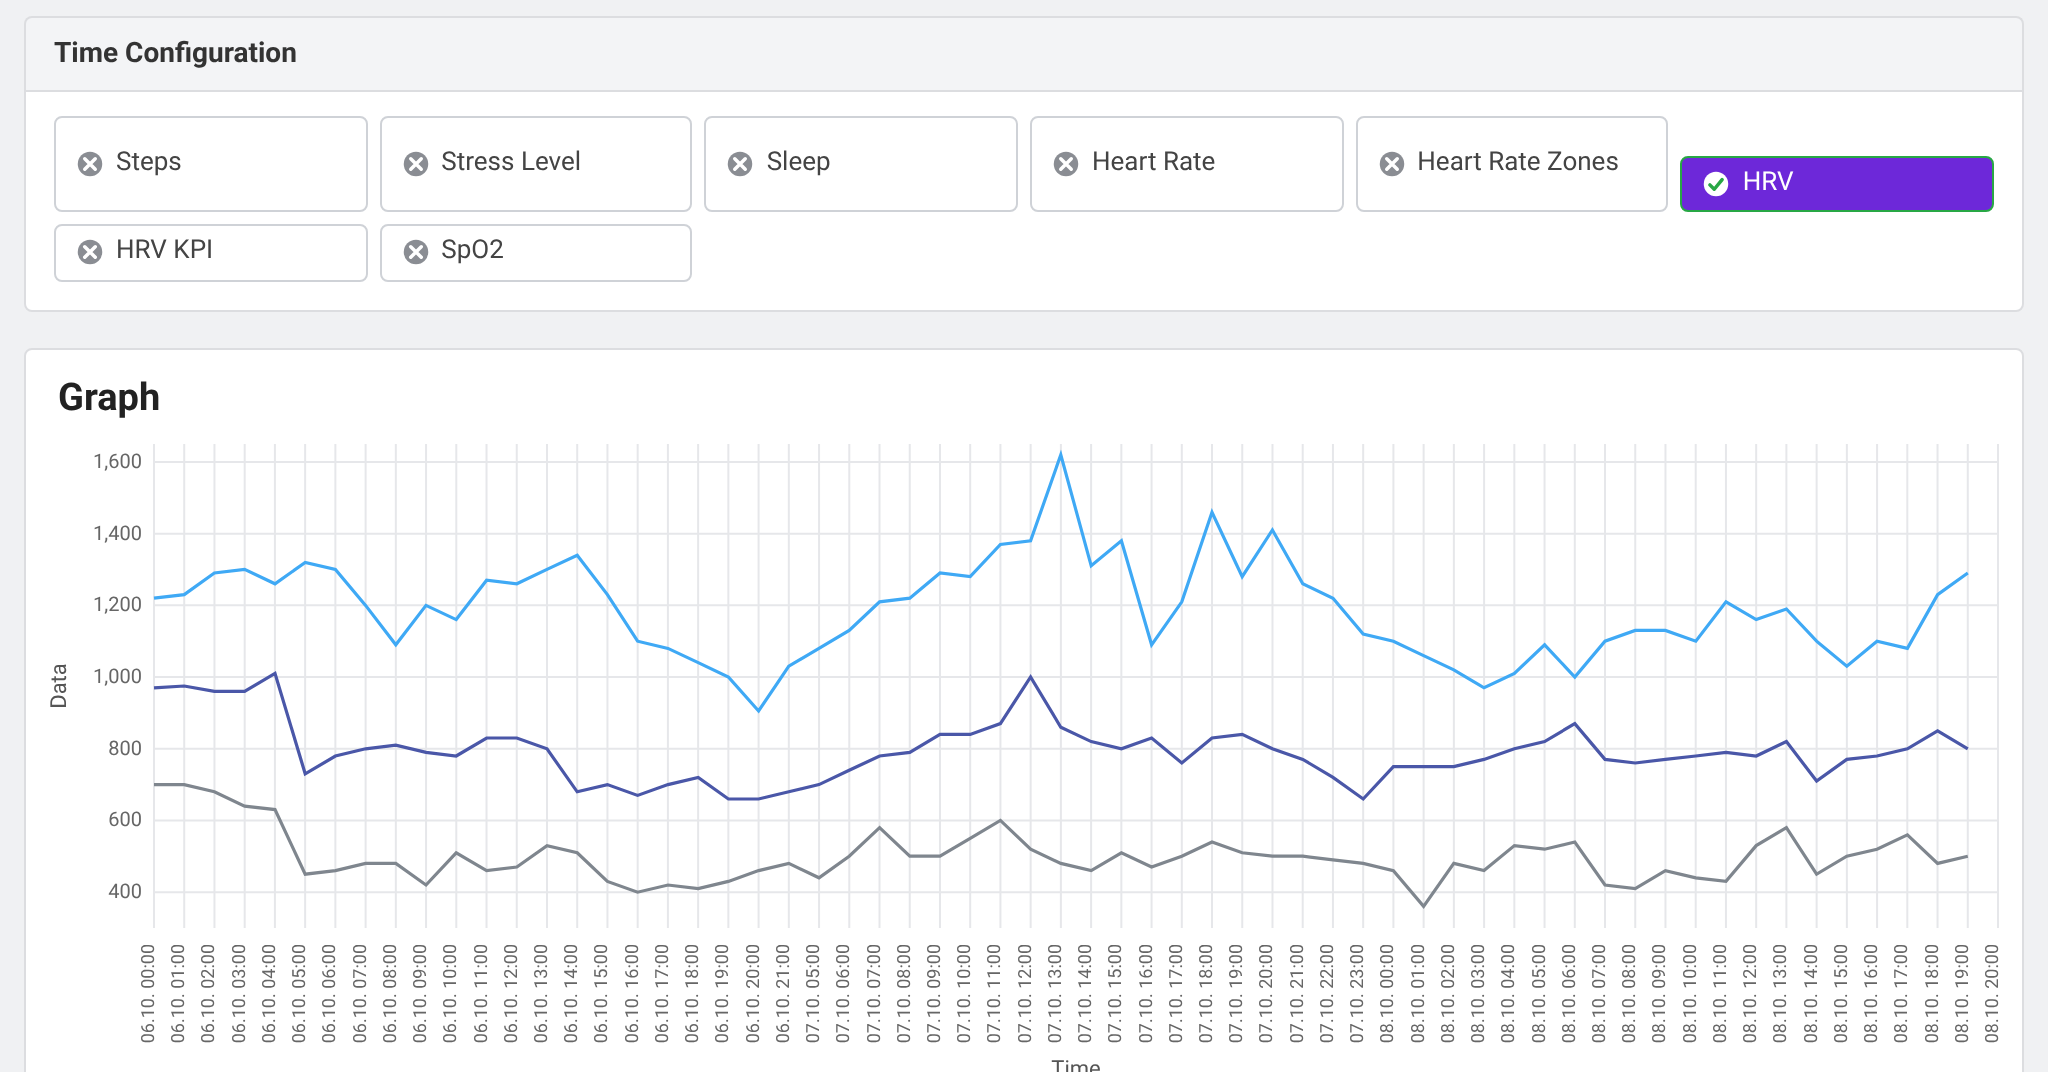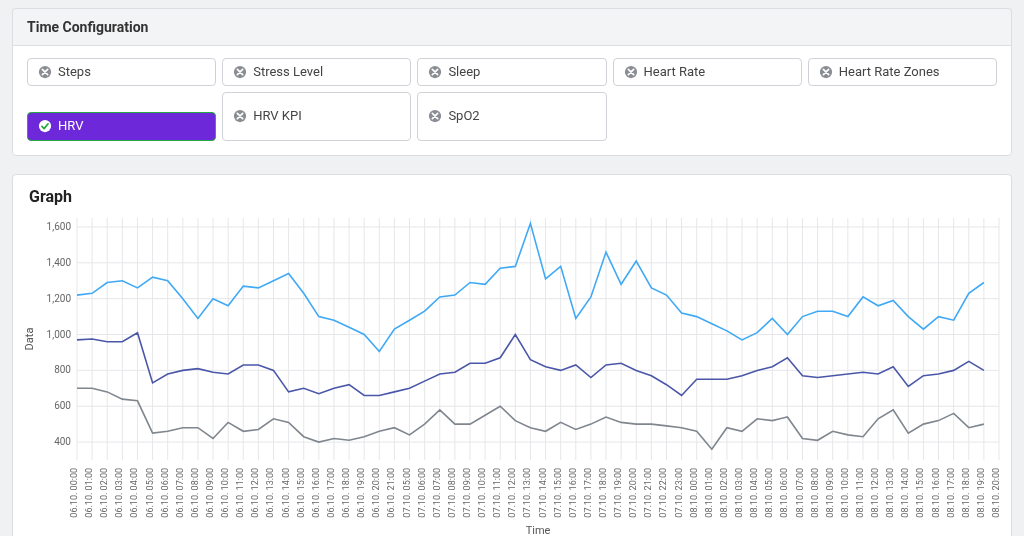--- a/index.html
+++ b/index.html
@@ -24,21 +24,21 @@
     border-radius: 4px 4px 0 0;
     margin: 8px 12px 0 12px;
     padding: 10px 14px;
     font-weight: 700;
     font-size: 14px;
     color: #333;
   }
   .panel.attached { border-radius: 0 0 4px 4px; margin-top: 0; }
   .option-grid {
     display: grid;
-    grid-template-columns: repeat(5, 1fr);
+    grid-template-columns: repeat(6, 1fr);
     gap: 6px;
   }
   .opt-btn {
     display: flex;
     align-items: center;
     gap: 6px;
     border: 1px solid #cfd2d7;
     border-radius: 4px;
     padding: 6px 10px;
     background: #fff;
@@ -59,21 +59,21 @@
     flex: 0 0 auto;
   }
   .opt-icon svg { width: 14px; height: 14px; display:block; }
   .opt-btn .opt-icon svg circle { fill: #8a8d93; }
   .opt-btn.active .opt-icon svg circle { fill: #fff; }
   .opt-btn .opt-icon .x-path { stroke: #fff; }
   .opt-btn.active .opt-icon .check-path { stroke: #28a745; }
 
   .graph-panel-header {
     font-weight: 700;
-    font-size: 16px;
+    font-size: 19px;
     margin: 2px 0 4px 10px;
     color: #222;
   }
   .chart-wrap {
     position: relative;
     overflow-x: auto;
   }
   svg.chart { display:block; }
   .axis-label { font-size: 11px; fill: #555; }
   .tick-label { font-size: 10px; fill: #666; }

